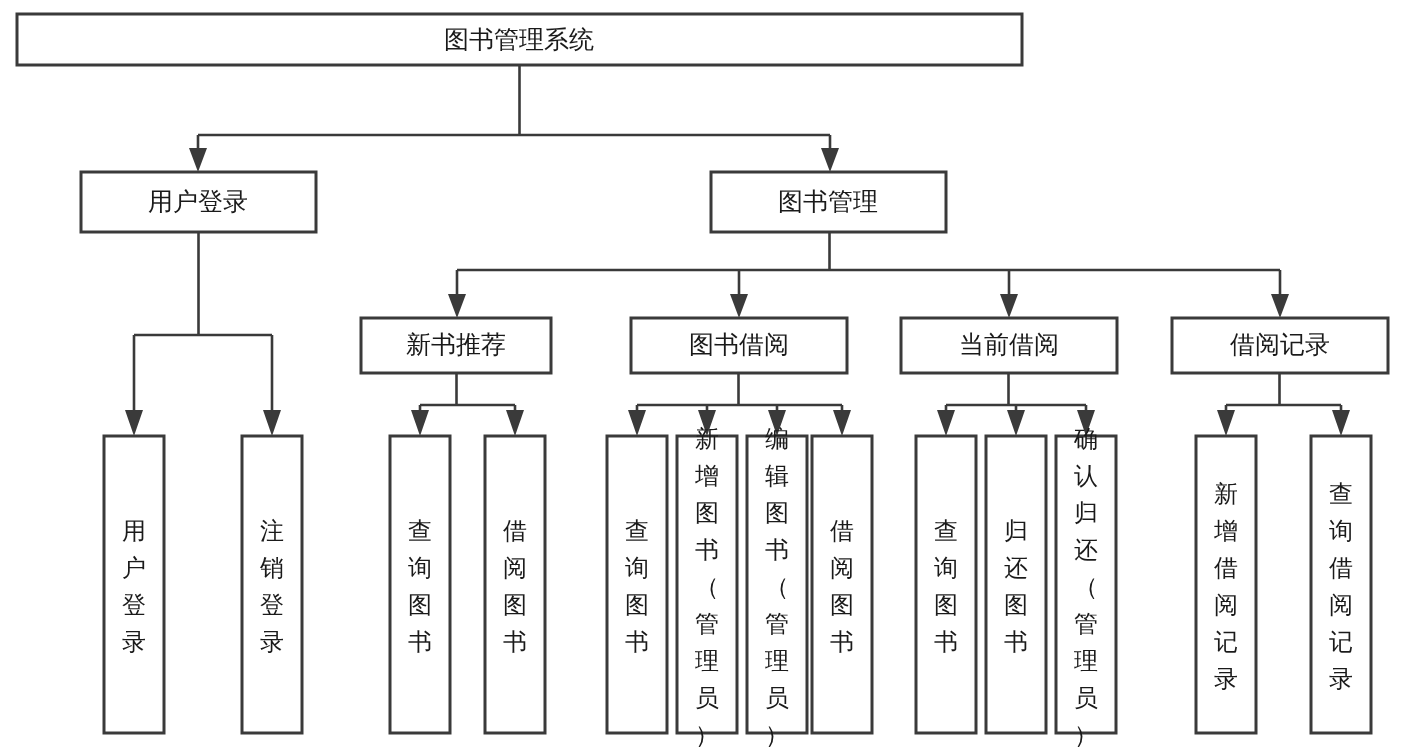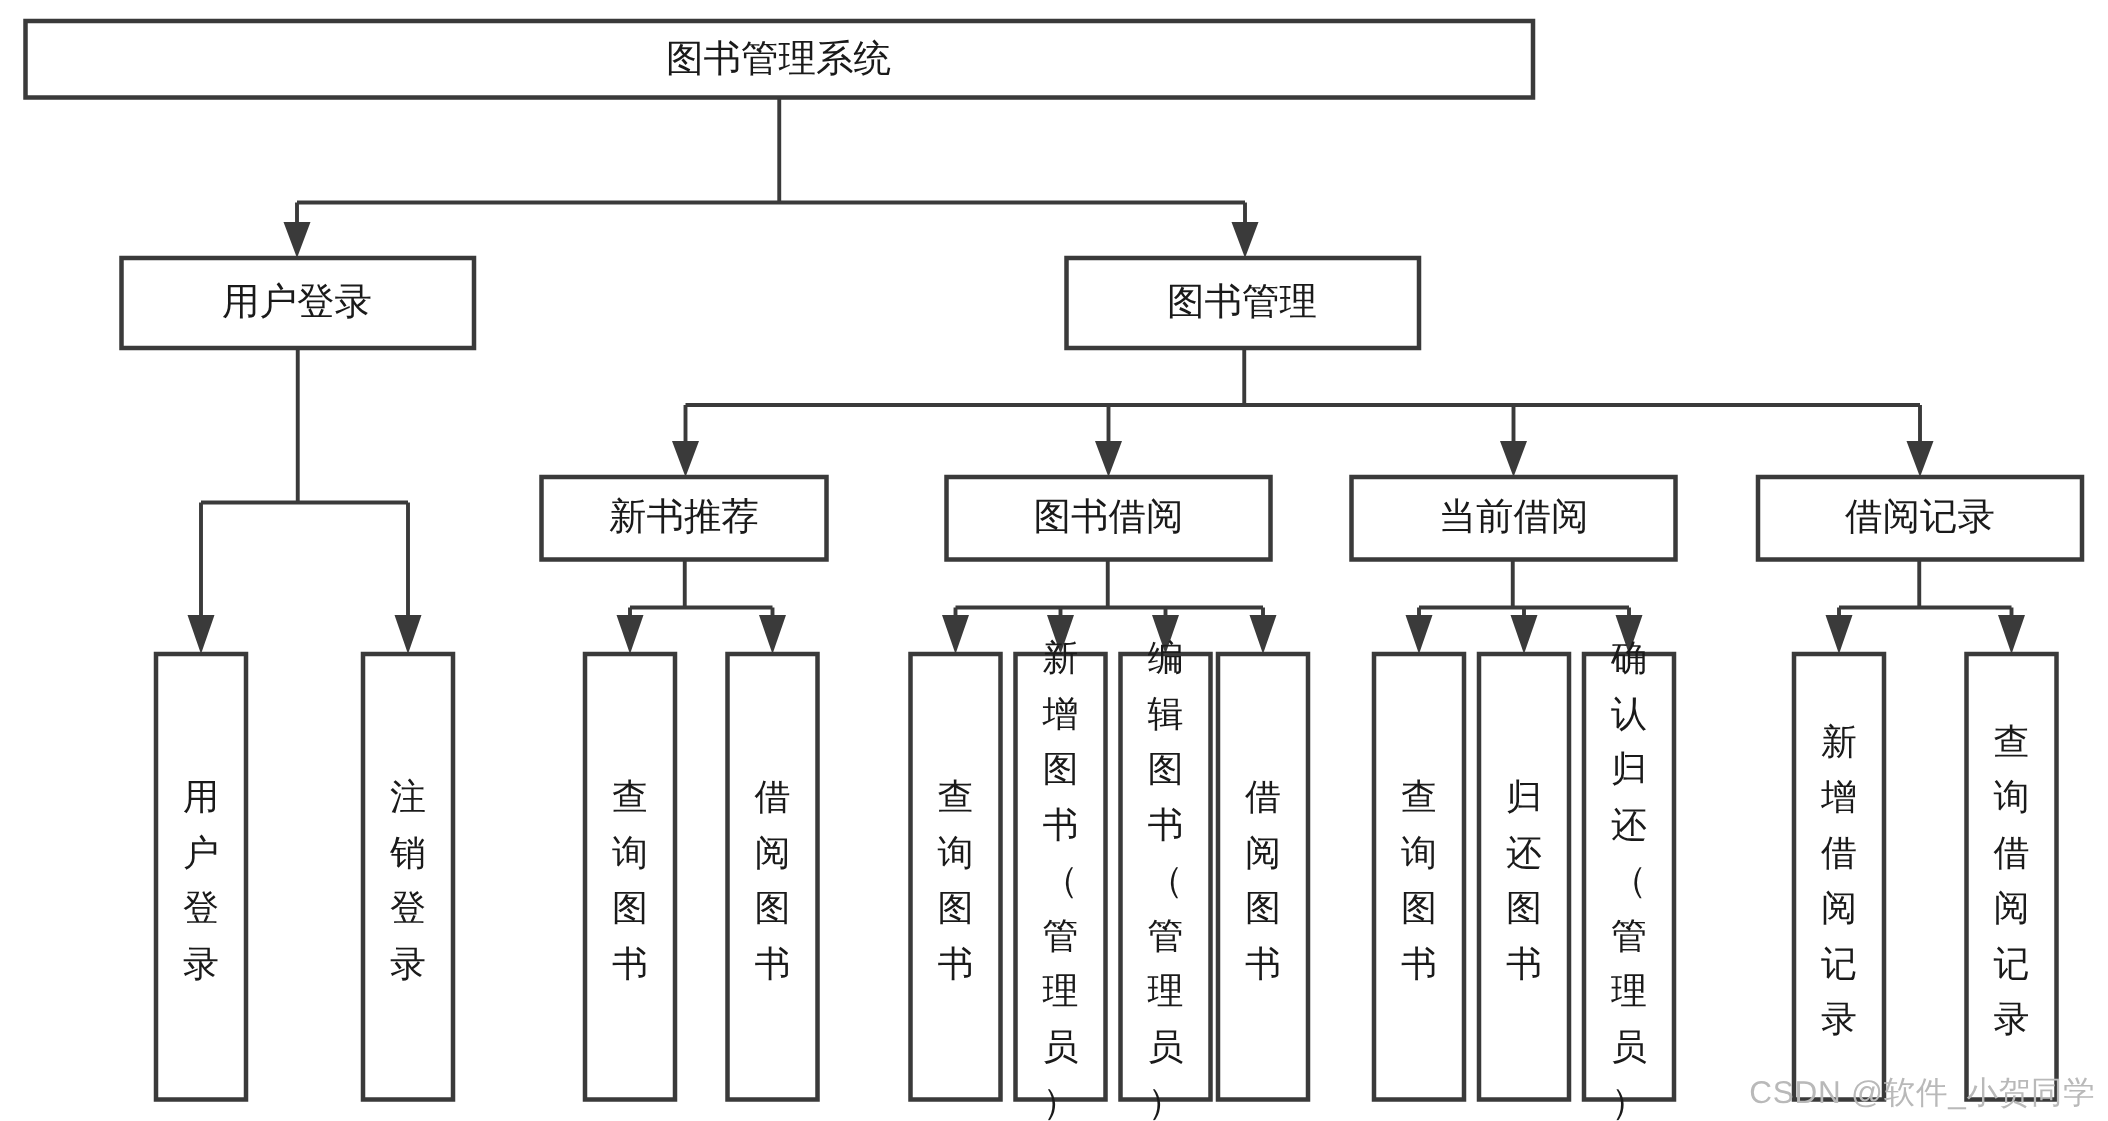--- a/index.html
+++ b/index.html
@@ -223,15 +223,14 @@
           <text class="node-label-vertical" x="1226" y="502.36" font-size="26"><tspan x="1226">新</tspan><tspan x="1226" dy="37">增</tspan><tspan x="1226" dy="37">借</tspan><tspan x="1226" dy="37">阅</tspan><tspan x="1226" dy="37">记</tspan><tspan x="1226" dy="37">录</tspan></text>
         </g>
         <g>
           <rect class="node-box" x="1311" y="436" width="60" height="297"></rect>
           <text class="node-label-vertical" x="1341" y="502.36" font-size="26"><tspan x="1341">查</tspan><tspan x="1341" dy="37">询</tspan><tspan x="1341" dy="37">借</tspan><tspan x="1341" dy="37">阅</tspan><tspan x="1341" dy="37">记</tspan><tspan x="1341" dy="37">录</tspan></text>
         </g>
       </g>
 
   </svg>
 
-  <div class="watermark-text">CSDN @软件_小贺同学</div>
 
 </div>
 
 </body></html>

